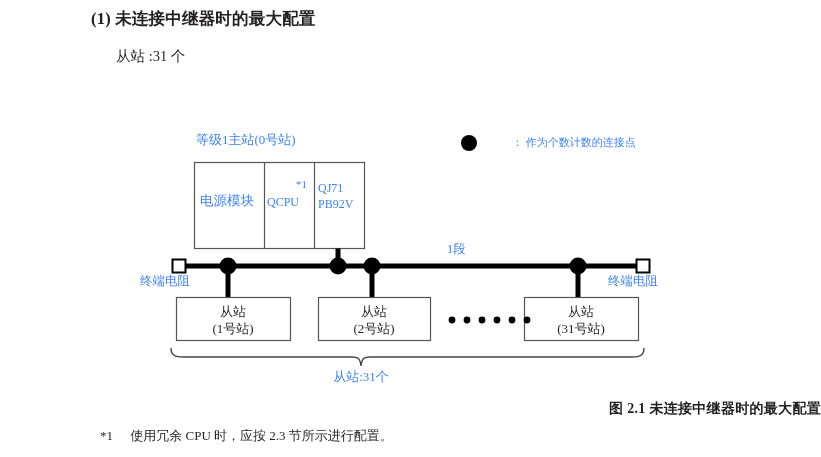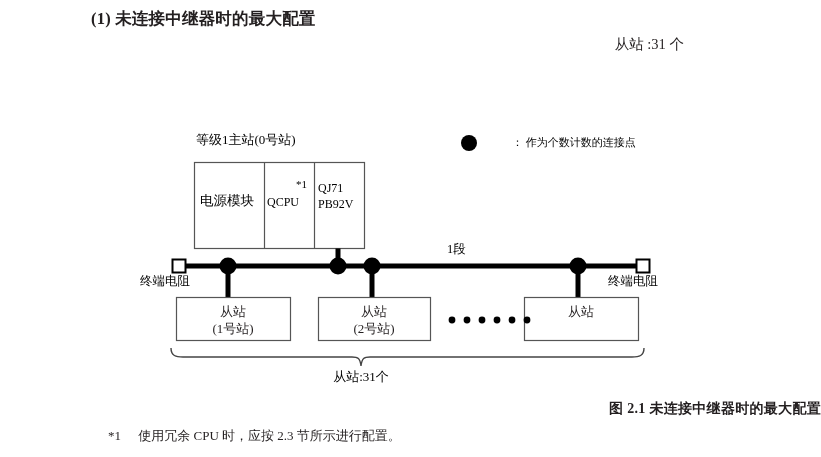--- a/index.html
+++ b/index.html
@@ -31,41 +31,41 @@
     white-space: nowrap;
     margin-left: 7px;
   }
   .spec-line {
     font-size: 14.5px;
     line-height: 21px;
     margin-left: 32px;
     white-space: nowrap;
   }
   #spec-master { margin-top: 5px; }
-  #spec-slave  { margin-top: 4px; text-align: right; }
+  #spec-slave  { margin-top: 16px; }
 
   
   #diagram {
     position: absolute;
     left: 0;
     top: 0;
     width: 821px;
     height: 457px;
   }
   #diagram-svg {
     position: absolute;
     left: 0;
     top: 0;
   }
 
   
   .dlabel {
     position: absolute;
     font-family: "Liberation Serif", "DejaVu Serif", serif;
-    color: #000000;
+    color: #3b82f6;
     white-space: nowrap;
     line-height: 1.15;
   }
   #master-title {
     left: 196px; top: 133px;
     font-size: 13px;
   }
   #legend-text {
     left: 512px; top: 136px;
     font-size: 11px;
@@ -126,21 +126,21 @@
     position: absolute;
     left: 0; top: 400px;
     width: 821px;
     text-align: right;
     font-size: 14px;
     font-weight: bold;
     letter-spacing: 0.3px;
   }
   #footnote {
     position: absolute;
-    left: 108px; top: 427px;
+    left: 100px; top: 427px;
     font-size: 13px;
     white-space: nowrap;
     font-family: Liberation Serif, serif;
   }
   #footnote .fn-mark { margin-right: 14px; }
 </style>
 </head>
 <body>
 
 <div id="heading-block">
@@ -215,20 +215,21 @@
   <div class="slave-label" id="slave-1">
     <div>从站</div>
     <div>(1号站)</div>
   </div>
   <div class="slave-label" id="slave-2">
     <div>从站</div>
     <div>(2号站)</div>
   </div>
   <div class="slave-label" id="slave-3">
     <div>从站</div>
+    <div>(31号站)</div>
   </div>
 
   <div class="dlabel" id="brace-label">从站:31个</div>
 </div>
 
 <div id="figure-caption">图 2.1  未连接中继器时的最大配置</div>
 <div id="footnote">
   <span class="fn-mark">*1</span>
   <span>使用冗余 CPU 时，应按 2.3 节所示进行配置。</span>
 </div>

